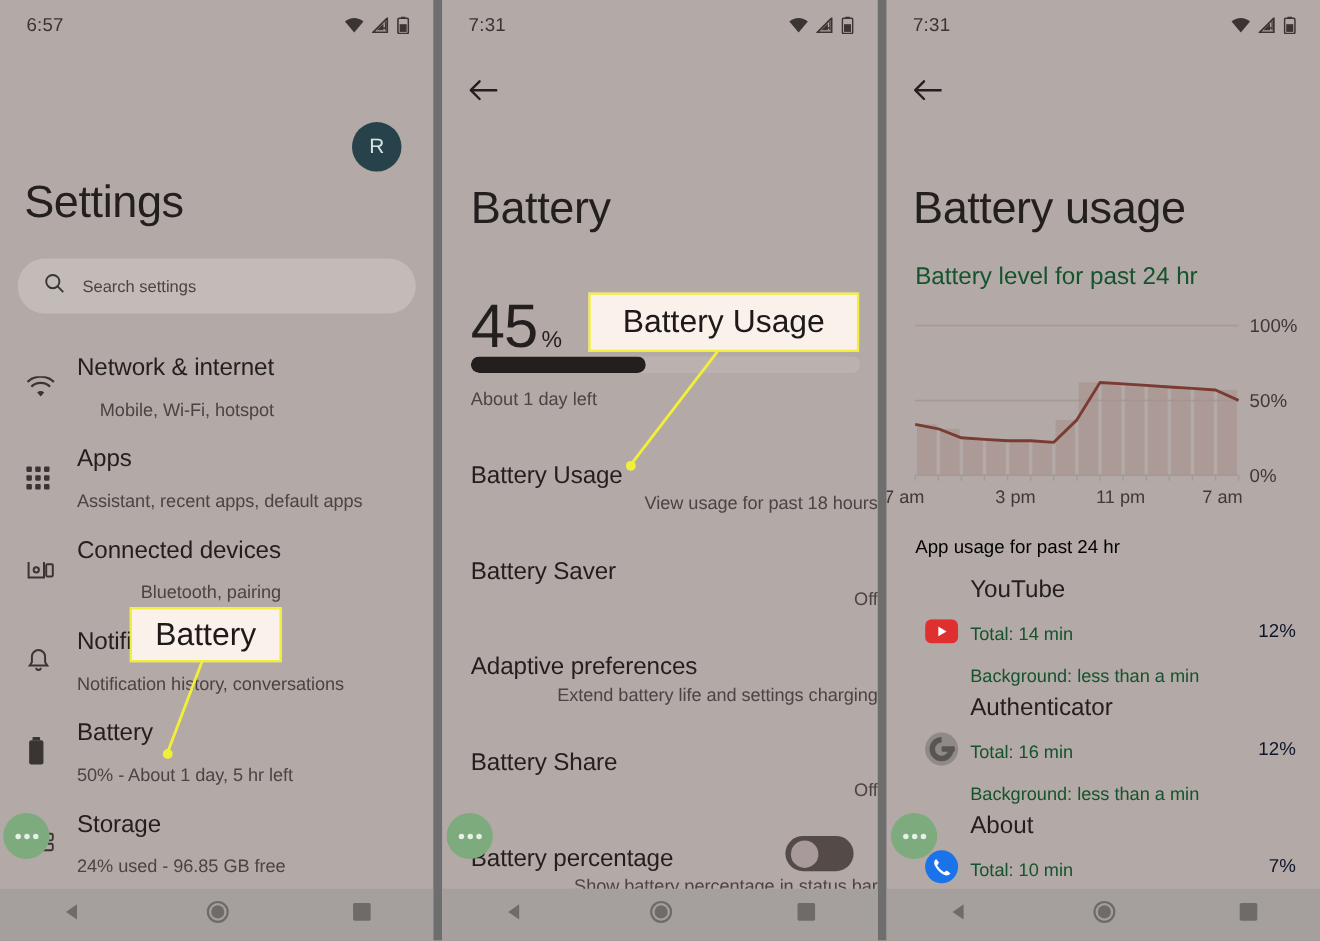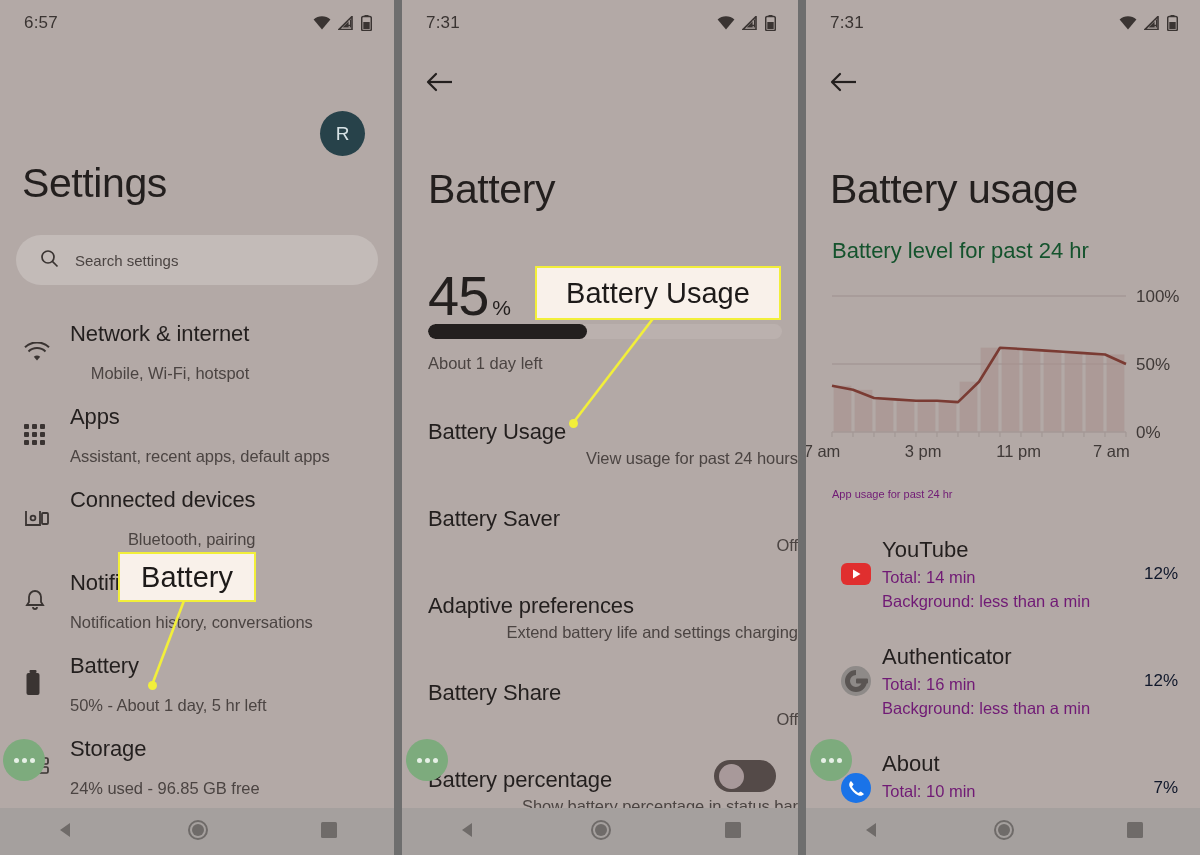--- a/index.html
+++ b/index.html
@@ -71,27 +71,27 @@
   .toggle{
     position:absolute;right:22px;top:760px;width:62px;height:32px;border-radius:18px;background:#544a48;
     display:flex;align-items:center;
   }
   .toggle .knob{width:25px;height:25px;border-radius:50%;background:#a8999a;margin-left:5px;}
 
   
   .p3title{position:absolute;top:166px;left:24px;}
   .p3sub{position:absolute;top:238px;left:26px;font-size:22px;color:#14532d;}
   .chart{position:absolute;top:286px;left:0;width:431px;height:180px;}
-  .appsect{position:absolute;top:488px;left:26px;font-size:11px;color:#701a75;}
+  .appsect{position:absolute;top:488px;left:26px;font-size:17px;color:#000000;}
   .applist{position:absolute;top:520px;left:0;right:0;}
   .arow{position:relative;height:107px;display:flex;align-items:center;padding-left:24px;box-sizing:border-box;}
   .arow .aico{width:52px;flex:0 0 52px;display:flex;align-items:center;justify-content:center;}
-  .arow .atxt{display:flex;flex-direction:column;gap:5px;}
+  .arow .atxt{display:flex;flex-direction:column;gap:19px;}
   .aname{font-size:22px;color:#231f1e;}
-  .aline{font-size:16.5px;color:#701a75;}
+  .aline{font-size:16.5px;color:#14532d;}
   .apct{position:absolute;right:22px;font-size:17px;color:#0f172a;}
 
   
   .callout{
     position:absolute;background:#f9f1ea;border:2.5px solid #f2ef3a;
     display:flex;align-items:center;justify-content:center;
     color:#1d1a19;z-index:40;
   }
   #callout-battery{left:118px;top:552px;width:134px;height:46px;font-size:29px;}
   #callout-battery-usage{left:535px;top:266px;width:242px;height:50px;font-size:29px;}
@@ -326,21 +326,21 @@
 
     <div class="battbar">
       <div class="fill" id="batt-fill" style="width: 45%;"></div>
     </div>
 
     <div class="battleft">About 1 day left</div>
 
     <div class="p2list">
       <div class="p2row">
         <span class="rowtitle">Battery Usage</span>
-        <span class="rowsub">View usage for past 24 hours</span>
+        <span class="rowsub">View usage for past 18 hours</span>
       </div>
       <div class="p2row">
         <span class="rowtitle">Battery Saver</span>
         <span class="rowsub">Off</span>
       </div>
       <div class="p2row">
         <span class="rowtitle">Adaptive preferences</span>
         <span class="rowsub">Extend battery life and settings charging</span>
       </div>
       <div class="p2row">

